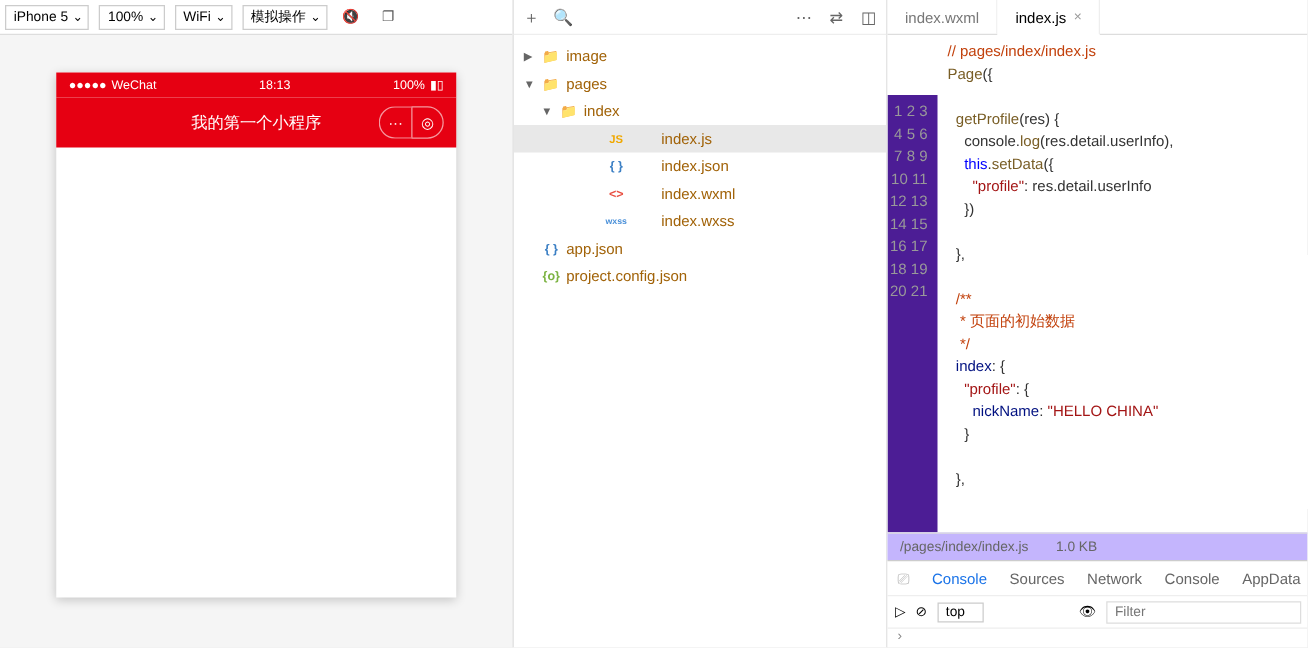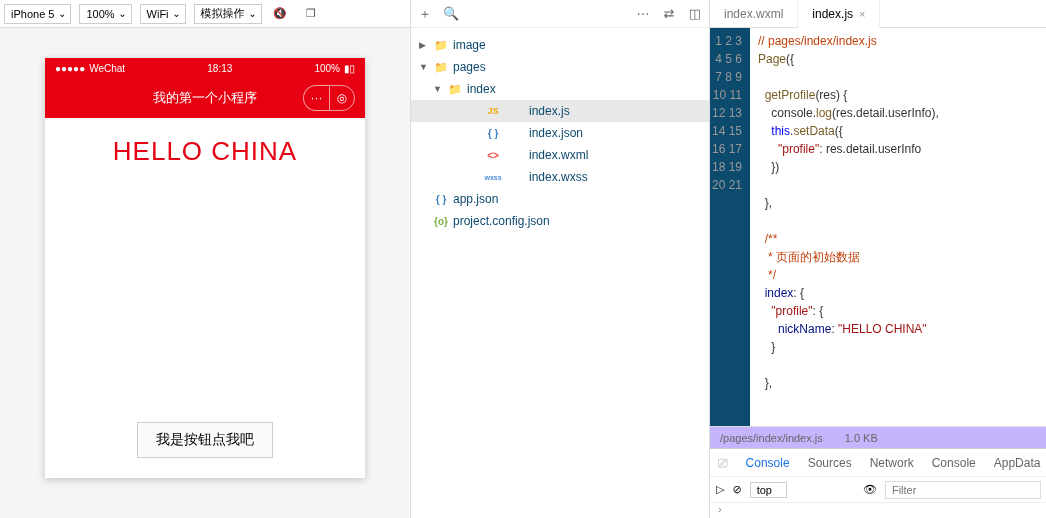--- a/index.html
+++ b/index.html
@@ -37,33 +37,33 @@
     .tree-item { display: flex; align-items: center; height: 22px; padding-left: 8px; gap: 4px; cursor: pointer; }
     .tree-item.active { background: #e8e8e8; }
     .tree-arrow { width: 10px; font-size: 9px; color: #666; }
     .tree-icon { width: 16px; font-size: 11px; display: flex; justify-content: center; }
     .tree-icon.folder { color: #666; }
     .tree-icon.js { color: #f0a800; font-weight: bold; font-size: 9px; }
     .tree-icon.json { color: #3b7fc4; font-weight: bold; font-size: 10px; }
     .tree-icon.wxml { color: #e84e40; font-weight: bold; font-size: 10px; }
     .tree-icon.wxss { color: #4a90d9; font-weight: bold; font-size: 7px; }
     .tree-icon.config { color: #7cb342; font-weight: bold; font-size: 10px; }
-    .tree-label { color: #0c4a6e; }
+    .tree-label { color: #a16207; }
     .indent-1 { padding-left: 22px; }
     .indent-2 { padding-left: 36px; gap: 28px; }
     
     
     .editor-panel { flex: 1; background: #fff; display: flex; flex-direction: column; min-width: 0; }
     .editor-tabs { height: 28px; border-bottom: 1px solid #ddd; display: flex; align-items: stretch; }
     .editor-tab { padding: 0 14px; display: flex; align-items: center; gap: 6px; border-right: 1px solid #eee; font-size: 12px; cursor: pointer; color: #777; }
     .editor-tab.active { color: #000; border-bottom: 1px solid #fff; margin-bottom: -1px; background: #fff; }
     .tab-close { font-size: 11px; color: #999; }
     
     .code-area { flex: 1; display: flex; font-family: Consolas, Monaco, monospace; font-size: 12px; overflow: hidden; }
-    .gutter { width: 40px; background: #0c4a6e; color: #999; text-align: right; padding: 4px 8px 4px 0; line-height: 18px; }
+    .gutter { width: 40px; background: #4c1d95; color: #999; text-align: right; padding: 4px 8px 4px 0; line-height: 18px; margin-top: 48px; }
     .code { flex: 1; padding: 4px 8px; line-height: 18px; white-space: pre; color: #333; }
     .tok-comment { color: #c2410c; }
     .tok-keyword { color: #0000ff; }
     .tok-str { color: #a31515; }
     .tok-func { color: #795e26; }
     .tok-prop { color: #001080; }
     
     .status-bar { height: 22px; background: #c4b5fd; border-top: 1px solid #ddd; display: flex; align-items: center; padding: 0 10px; font-size: 11px; color: #666; gap: 22px; }
     
     
@@ -104,24 +104,20 @@
           <span>100%</span>
           <span>▮▯</span>
         </div>
       </div>
       <div class="phone-nav">
         <span class="phone-nav-title">我的第一个小程序</span>
         <div class="phone-cap-group">
           <div class="phone-more">···</div>
           <div class="phone-close">◎</div>
         </div>
-      </div>
-      <div class="phone-body">
-        <div class="phone-hello">HELLO CHINA</div>
-        <button class="phone-btn">我是按钮点我吧</button>
       </div>
     </div>
   </div>
 </div>
 
 <div class="tree-panel">
   <div class="tree-toolbar">
     <div class="tree-toolbar-left">
       <div class="tool-icon">＋</div>
       <div class="tool-icon">🔍</div>

